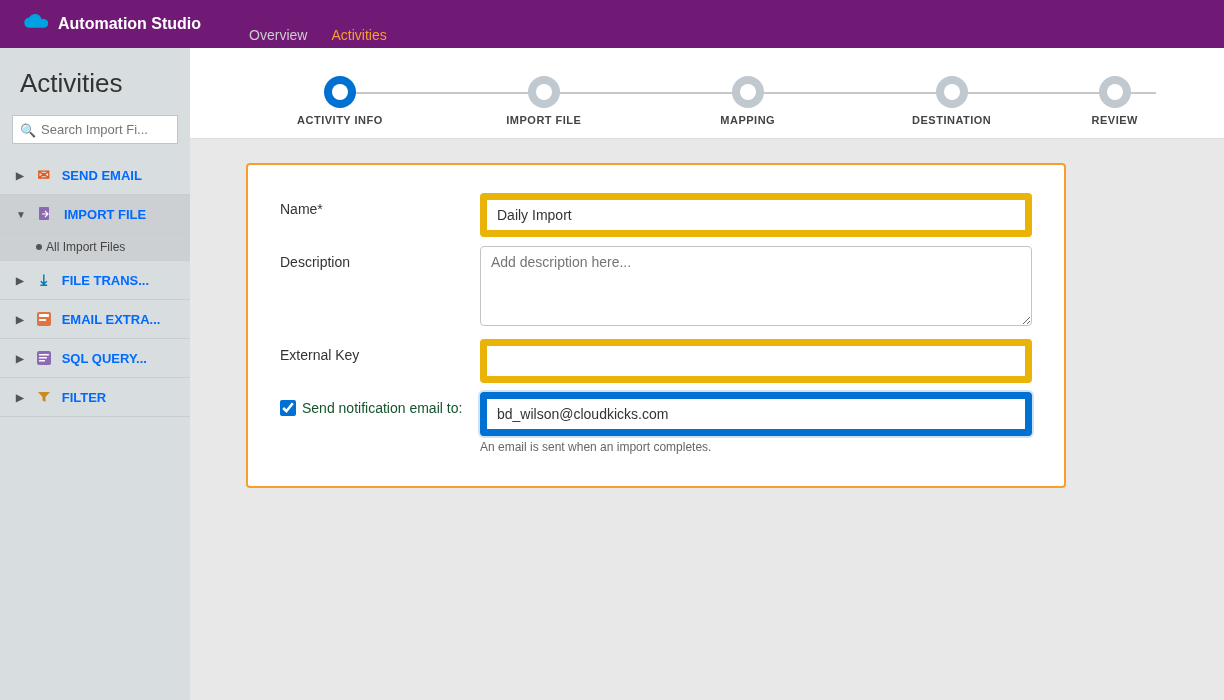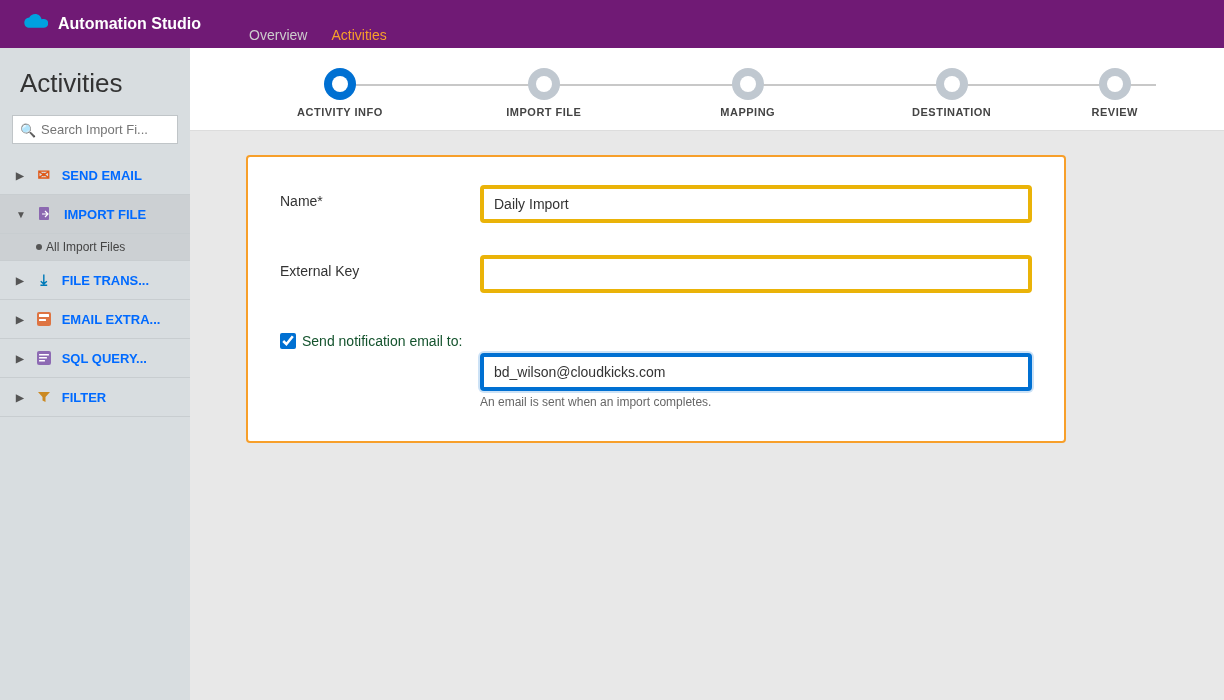--- a/index.html
+++ b/index.html
@@ -141,21 +141,21 @@
       flex: 1;
       background: #e8e8e8;
       display: flex;
       flex-direction: column;
       overflow: hidden;
     }
 
     
     .wizard-steps {
       background: white;
-      padding: 20px 48px 12px 48px;
+      padding: 28px 48px 12px 48px;
       display: flex;
       align-items: flex-end;
       gap: 0;
       border-bottom: 1px solid #ddd;
     }
     .wizard-step {
       display: flex;
       flex-direction: column;
       align-items: center;
       position: relative;
@@ -216,44 +216,43 @@
       background: white;
       border: 2px solid #f79f2a;
       border-radius: 4px;
       padding: 28px 32px 28px 32px;
       width: 820px;
       margin-left: 24px;
     }
     .form-row {
       display: flex;
       align-items: flex-start;
-      margin-bottom: 32px;
+      margin-bottom: 9px;
     }
     .form-label {
       width: 200px;
       font-size: 14px;
       color: #333;
       padding-top: 8px;
       flex-shrink: 0;
     }
     .form-control-wrap {
       flex: 1;
     }
     .form-input {
       width: 100%;
       padding: 7px 10px;
-      border: 4px solid #eab308;
+      border: 7px solid #eab308;
       border-radius: 4px;
       font-size: 14px;
       color: #333;
     }
     .form-input.active-input {
       border-color: #0070d2;
       box-shadow: 0 0 0 2px rgba(0,112,210,0.2);
-      margin-top: 28px;
     }
     .form-textarea {
       width: 100%;
       padding: 7px 10px;
       border: 1px solid #c0c5c8;
       border-radius: 4px;
       font-size: 14px;
       color: #999;
       resize: vertical;
       min-height: 80px;
@@ -414,20 +413,26 @@
     <div class="form-panel-wrapper">
       <div class="form-panel">
 
         <div class="form-row">
           <div class="form-label">Name*</div>
           <div class="form-control-wrap">
             <input type="text" class="form-input" value="Daily Import" style="">
           </div>
         </div>
 
+        <div class="form-row">
+          <div class="form-label">Description</div>
+          <div class="form-control-wrap">
+            <textarea class="form-textarea" placeholder="Add description here..." style=""></textarea>
+          </div>
+        </div>
 
         <div class="form-row">
           <div class="form-label">External Key</div>
           <div class="form-control-wrap">
             <input type="text" class="form-input" value="" style="">
           </div>
         </div>
 
         <div class="notification-row">
           <div class="checkbox-wrap">

